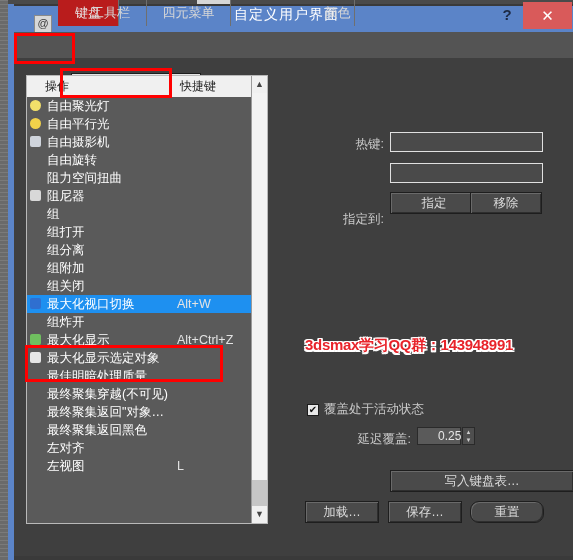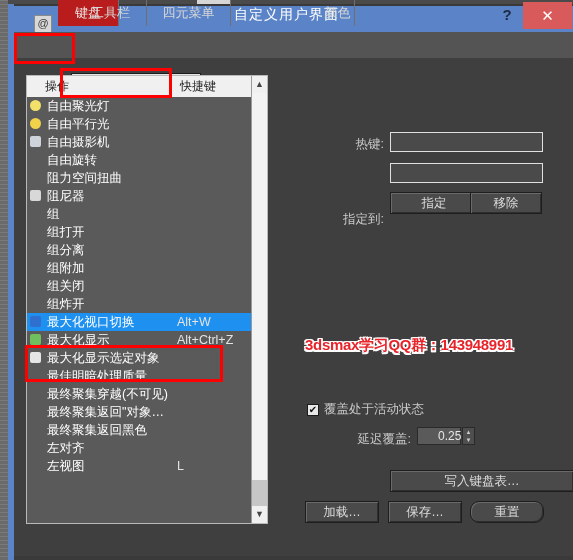--- a/index.html
+++ b/index.html
@@ -342,28 +342,28 @@
           <span class="rkey"></span>
         </div>
         <div class="row">
           <span class="rname">组附加</span>
           <span class="rkey"></span>
         </div>
         <div class="row">
           <span class="rname">组关闭</span>
           <span class="rkey"></span>
         </div>
-        <div class="row">
-          <span class="rname">组炸开</span>
-          <span class="rkey"></span>
-        </div>
         <div class="row sel">
           <span class="ricon" style="background: rgb(47, 111, 208); border-radius: 2px; width: 11px; height: 11px; top: 3px; left: 3px;"></span>
           <span class="rname">最大化视口切换</span>
           <span class="rkey">Alt+W</span>
+        </div>
+        <div class="row">
+          <span class="rname">组炸开</span>
+          <span class="rkey"></span>
         </div>
         <div class="row">
           <span class="ricon" style="background: rgb(111, 191, 95); border-radius: 2px; width: 11px; height: 11px; top: 3px; left: 3px;"></span>
           <span class="rname">最大化显示</span>
           <span class="rkey">Alt+Ctrl+Z</span>
         </div>
         <div class="row">
           <span class="ricon" style="background: rgb(230, 230, 230); border-radius: 2px; width: 11px; height: 11px; top: 3px; left: 3px;"></span>
           <span class="rname">最大化显示选定对象</span>
           <span class="rkey"></span>

